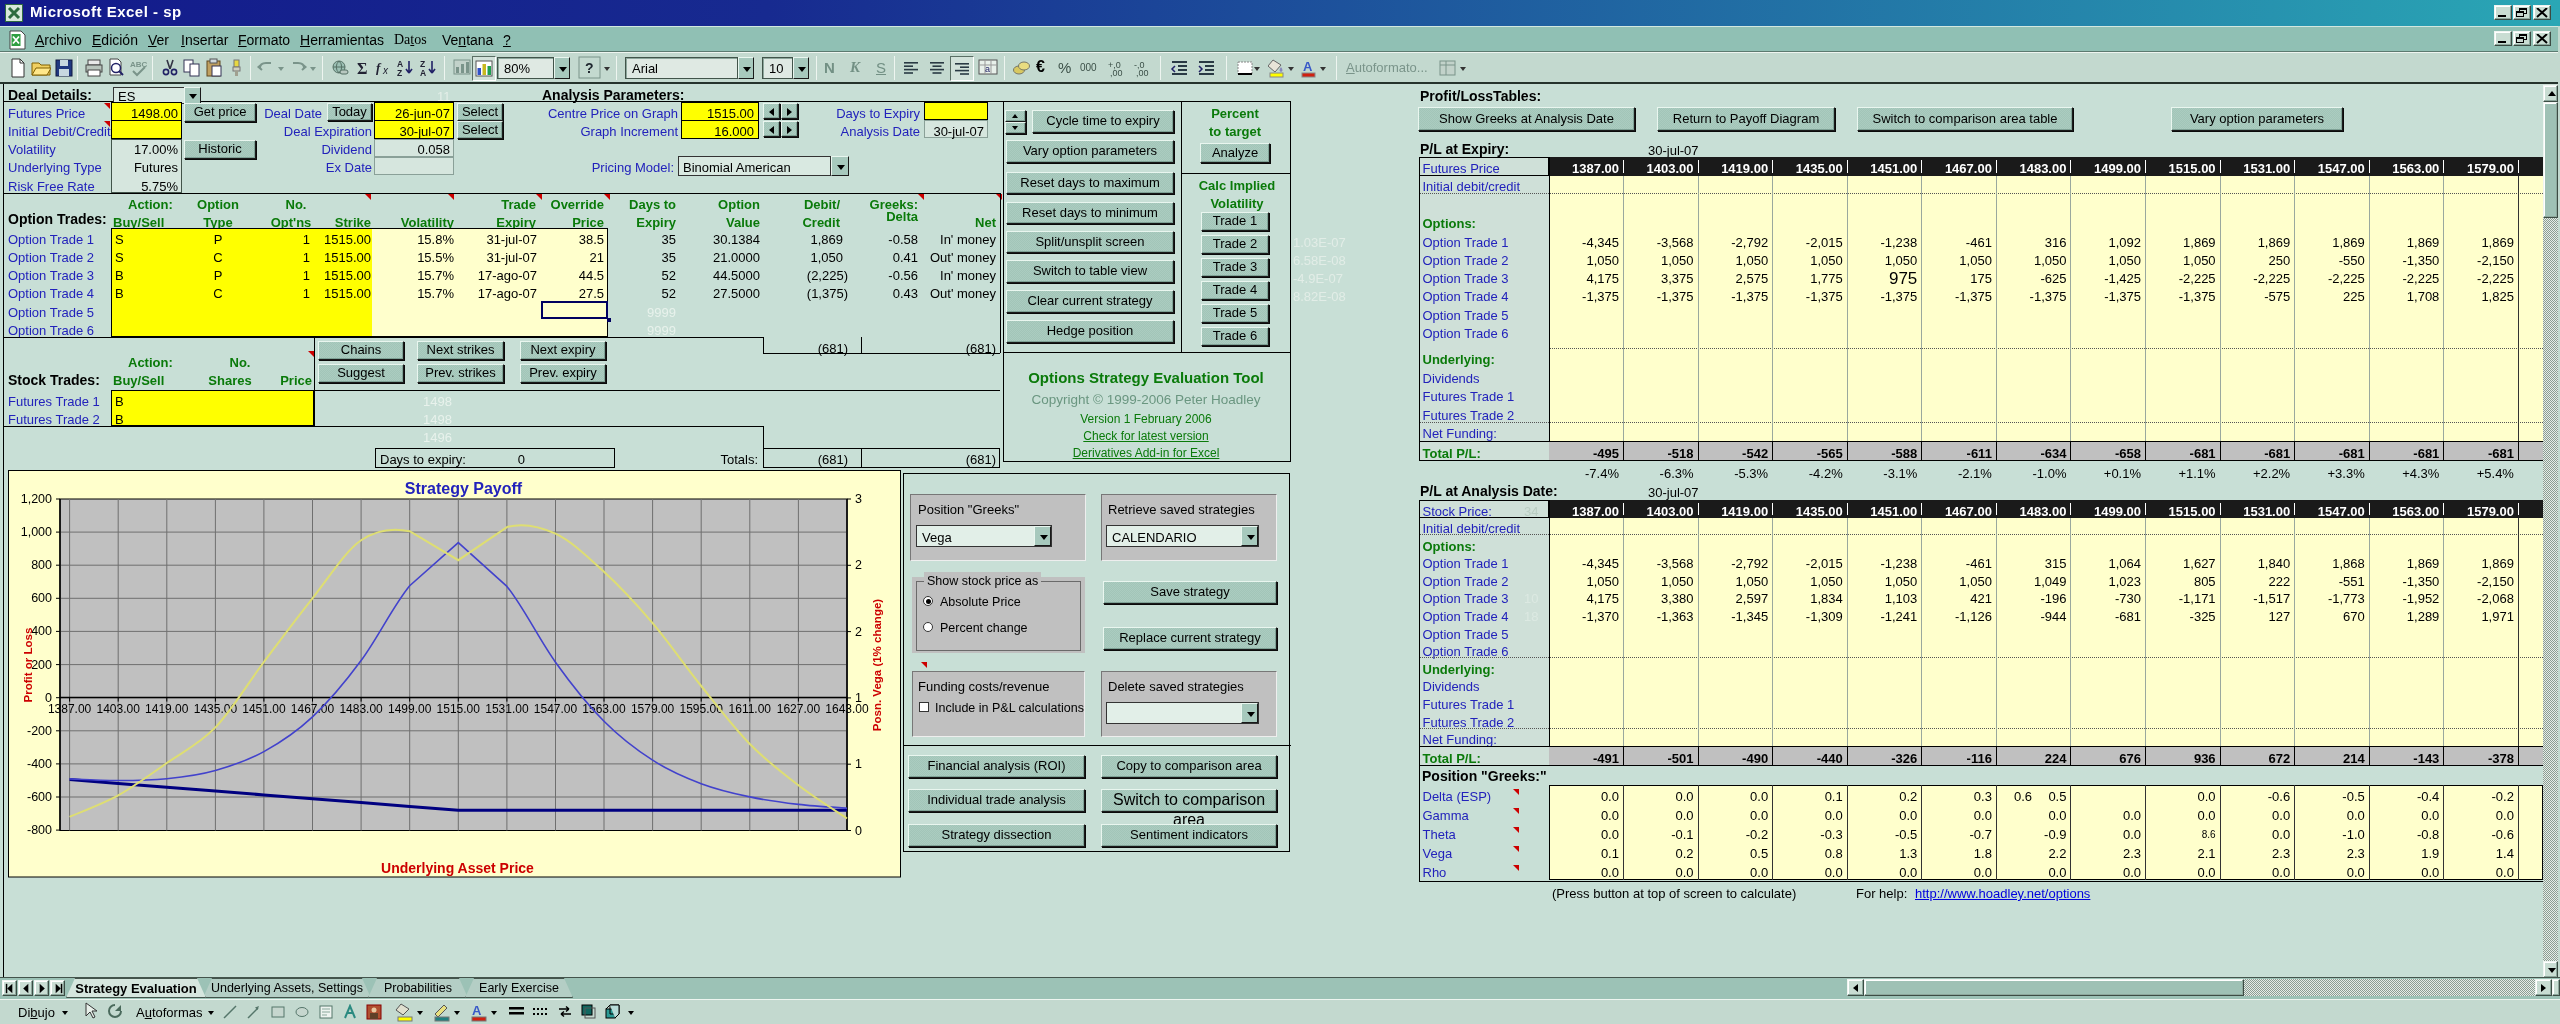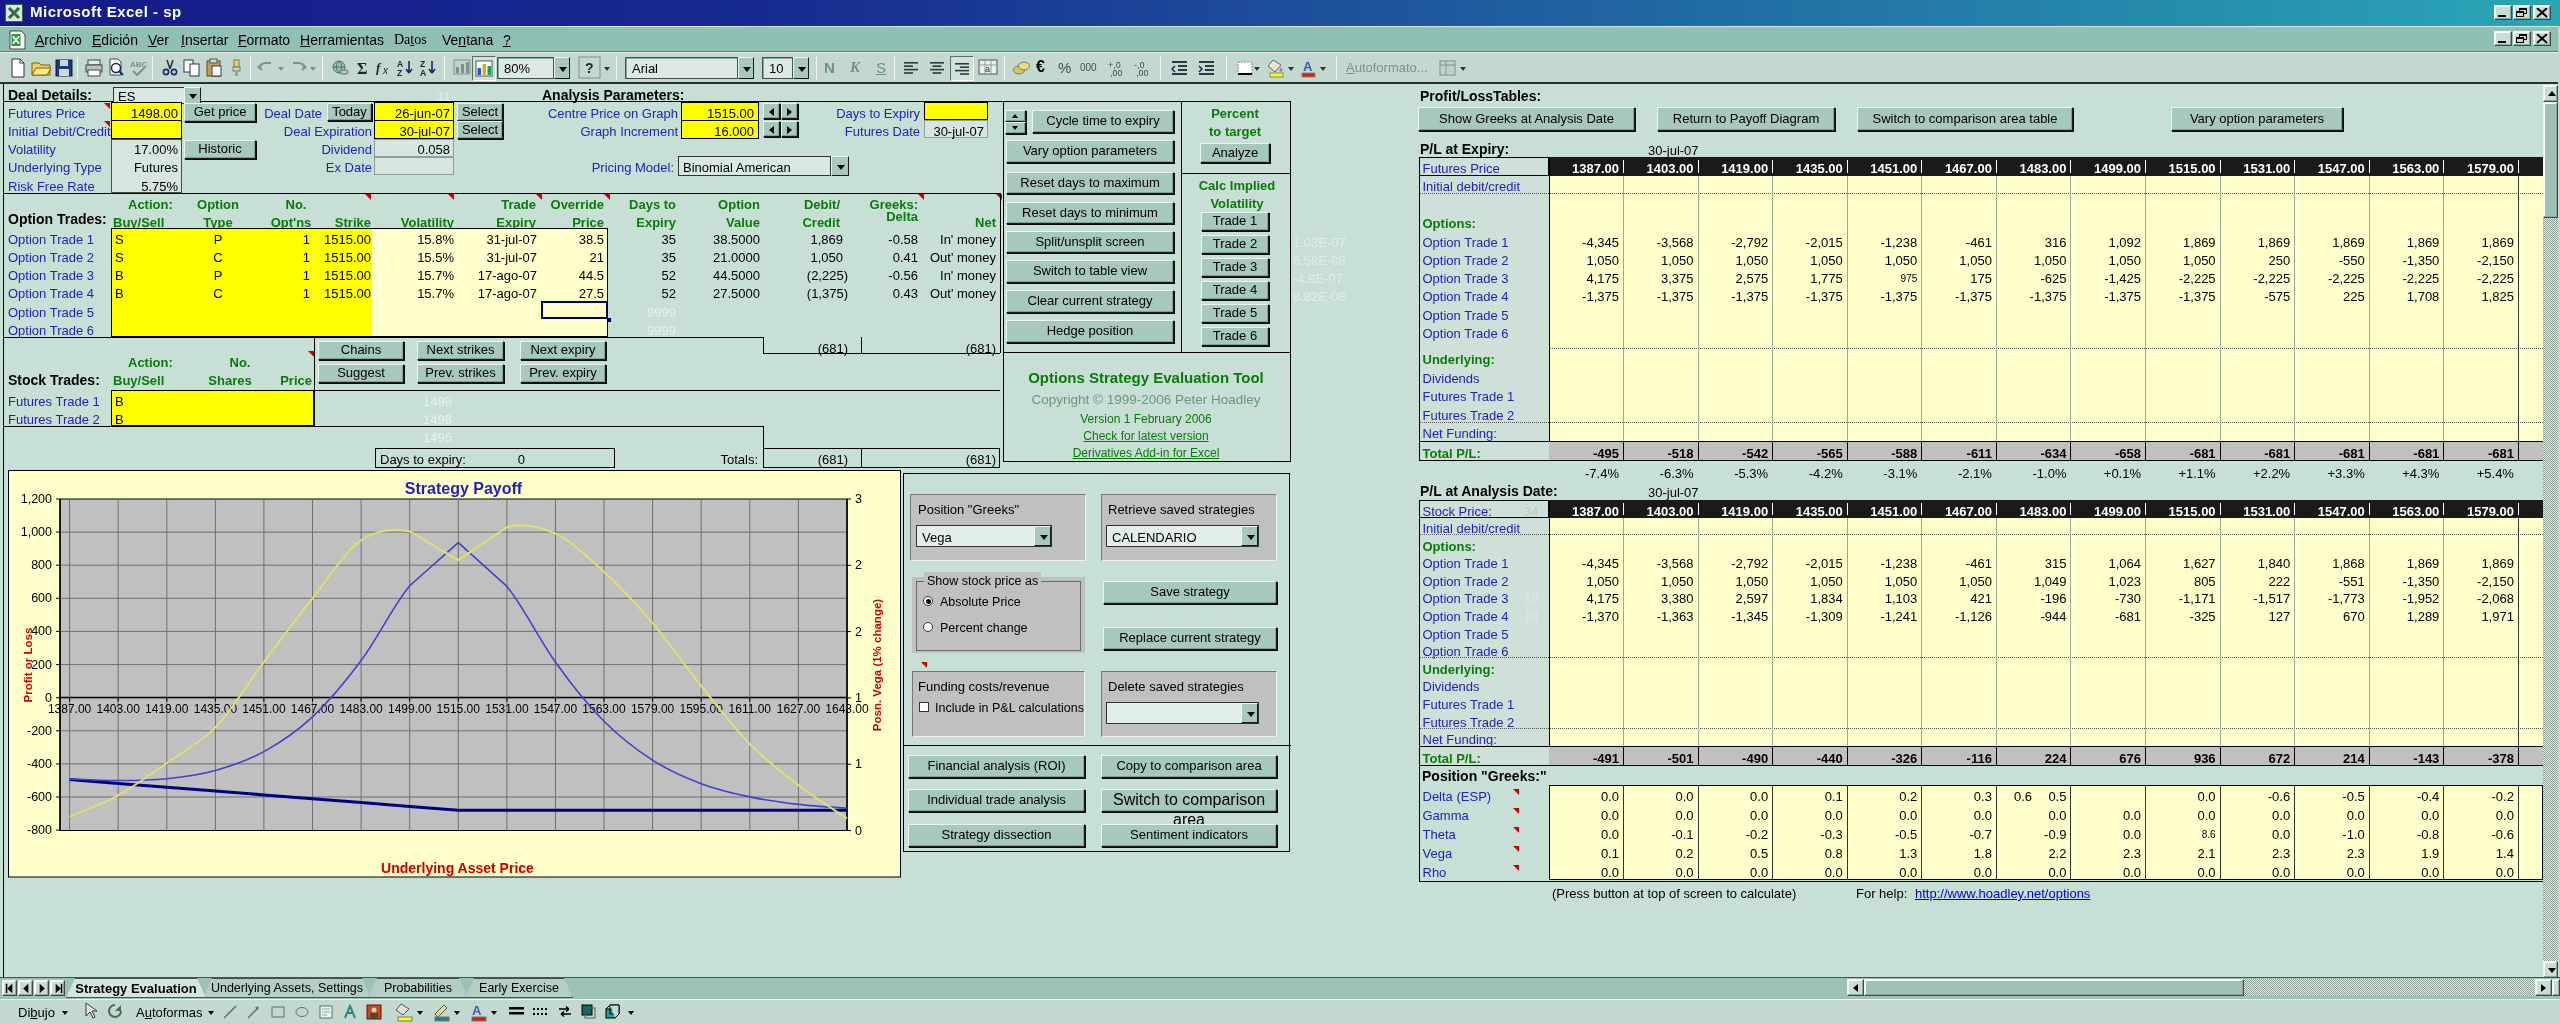--- a/index.html
+++ b/index.html
@@ -320,21 +320,21 @@
 <div class="sb" style="left:781px;top:102.5px;width:17px;height:16px;">
     <div class="a tR" style="left:5px;top:4px;"></div>
   </div>
 <div class="sb" style="left:763px;top:121px;width:17px;height:16px;">
     <div class="a tL" style="left:5px;top:4px;"></div>
   </div>
 <div class="sb" style="left:781px;top:121px;width:17px;height:16px;">
     <div class="a tR" style="left:5px;top:4px;"></div>
   </div>
 <span class="a tl rt bl" style="left:770px;top:103.5px;width:150px;font-size:13px;">Days to Expiry</span>
-<span class="a tl rt bl" style="left:770px;top:121.8px;width:150px;font-size:13px;">Futures Date</span>
+<span class="a tl rt bl" style="left:770px;top:121.8px;width:150px;font-size:13px;">Analysis Date</span>
 <div class="a" style="left:924px;top:101.5px;width:64px;height:18.3px;background:#ffff00;border:1px solid #000;"></div>
 <div class="a" style="left:924px;top:119.8px;width:64px;height:18.3px;background:#d6e6de;border:1px solid #8aa098;"></div>
 <span class="a tl rt " style="left:864px;top:121.8px;width:120px;font-size:13px;">30-jul-07</span>
 <span class="a tl rt bl" style="left:524px;top:158.4px;width:150px;font-size:13px;">Pricing Model:</span>
 <div class="fld" style="left:678px;top:156.4px;width:153px;height:20px;background:#d9e9e1;border-color:#333;"></div>
 <span class="a tl " style="left:683px;top:158.4px;font-size:13px;">Binomial American</span>
 <div class="dd" style="left:831px;top:156.4px;width:18px;height:20px;">
     <div class="a td" style="left:5px;top:8px;"></div>
   </div>
 <span class="a tl gn" style="left:128px;top:194.5px;font-size:13px;">Action:</span>
@@ -371,21 +371,21 @@
 <div class="a" style="left:111px;top:227.5px;width:497px;height:109.8px;border:1px solid #000;"></div>
 <span class="a tl bl" style="left:8px;top:229.5px;font-size:13px;">Option Trade 1</span>
 <span class="a tl " style="left:115px;top:229.5px;font-size:13px;">S</span>
 <span class="a tl " style="left:158.0px;top:229.5px;width:120px;text-align:center;font-size:13px;">P</span>
 <span class="a tl rt " style="left:190px;top:229.5px;width:120px;font-size:13px;">1</span>
 <span class="a tl rt " style="left:251px;top:229.5px;width:120px;font-size:13px;">1515.00</span>
 <span class="a tl rt " style="left:334px;top:229.5px;width:120px;font-size:13px;">15.8%</span>
 <span class="a tl rt " style="left:417px;top:229.5px;width:120px;font-size:13px;">31-jul-07</span>
 <span class="a tl rt " style="left:484px;top:229.5px;width:120px;font-size:13px;">38.5</span>
 <span class="a tl rt " style="left:556px;top:229.5px;width:120px;font-size:13px;">35</span>
-<span class="a tl rt " style="left:640px;top:229.5px;width:120px;font-size:13px;">38.5000</span>
+<span class="a tl rt " style="left:640px;top:229.5px;width:120px;font-size:13px;">30.1384</span>
 <span class="a tl rt " style="left:723px;top:229.5px;width:120px;font-size:13px;">1,869</span>
 <span class="a tl rt " style="left:798px;top:229.5px;width:120px;font-size:13px;">-0.58</span>
 <span class="a tl rt " style="left:876px;top:229.5px;width:120px;font-size:13px;">In' money</span>
 <span class="a tl bl" style="left:8px;top:247.8px;font-size:13px;">Option Trade 2</span>
 <span class="a tl " style="left:115px;top:247.8px;font-size:13px;">S</span>
 <span class="a tl " style="left:158.0px;top:247.8px;width:120px;text-align:center;font-size:13px;">C</span>
 <span class="a tl rt " style="left:190px;top:247.8px;width:120px;font-size:13px;">1</span>
 <span class="a tl rt " style="left:251px;top:247.8px;width:120px;font-size:13px;">1515.00</span>
 <span class="a tl rt " style="left:334px;top:247.8px;width:120px;font-size:13px;">15.5%</span>
 <span class="a tl rt " style="left:417px;top:247.8px;width:120px;font-size:13px;">31-jul-07</span>
@@ -615,21 +615,21 @@
 <span class="a tl rt " style="left:2095.62px;top:250.8px;width:120px;font-size:13px;">1,050</span>
 <span class="a tl rt " style="left:2170.2px;top:250.8px;width:120px;font-size:13px;">250</span>
 <span class="a tl rt " style="left:2244.78px;top:250.8px;width:120px;font-size:13px;">-550</span>
 <span class="a tl rt " style="left:2319.36px;top:250.8px;width:120px;font-size:13px;">-1,350</span>
 <span class="a tl rt " style="left:2393.94px;top:250.8px;width:120px;font-size:13px;">-2,150</span>
 <span class="a tl bl" style="left:1422.5px;top:269.1px;font-size:13px;">Option Trade 3</span>
 <span class="a tl rt " style="left:1498.98px;top:269.1px;width:120px;font-size:13px;">4,175</span>
 <span class="a tl rt " style="left:1573.5600000000002px;top:269.1px;width:120px;font-size:13px;">3,375</span>
 <span class="a tl rt " style="left:1648.14px;top:269.1px;width:120px;font-size:13px;">2,575</span>
 <span class="a tl rt " style="left:1722.72px;top:269.1px;width:120px;font-size:13px;">1,775</span>
-<span class="a tl rt " style="left:1797.3000000000002px;top:269.1px;width:120px;font-size:10px;">975</span>
+<span class="a tl rt " style="left:1797.3000000000002px;top:269.1px;width:120px;font-size:17px;">975</span>
 <span class="a tl rt " style="left:1871.88px;top:269.1px;width:120px;font-size:13px;">175</span>
 <span class="a tl rt " style="left:1946.46px;top:269.1px;width:120px;font-size:13px;">-625</span>
 <span class="a tl rt " style="left:2021.04px;top:269.1px;width:120px;font-size:13px;">-1,425</span>
 <span class="a tl rt " style="left:2095.62px;top:269.1px;width:120px;font-size:13px;">-2,225</span>
 <span class="a tl rt " style="left:2170.2px;top:269.1px;width:120px;font-size:13px;">-2,225</span>
 <span class="a tl rt " style="left:2244.78px;top:269.1px;width:120px;font-size:13px;">-2,225</span>
 <span class="a tl rt " style="left:2319.36px;top:269.1px;width:120px;font-size:13px;">-2,225</span>
 <span class="a tl rt " style="left:2393.94px;top:269.1px;width:120px;font-size:13px;">-2,225</span>
 <span class="a tl bl" style="left:1422.5px;top:287.40000000000003px;font-size:13px;">Option Trade 4</span>
 <span class="a tl rt " style="left:1498.98px;top:287.40000000000003px;width:120px;font-size:13px;">-1,375</span>

